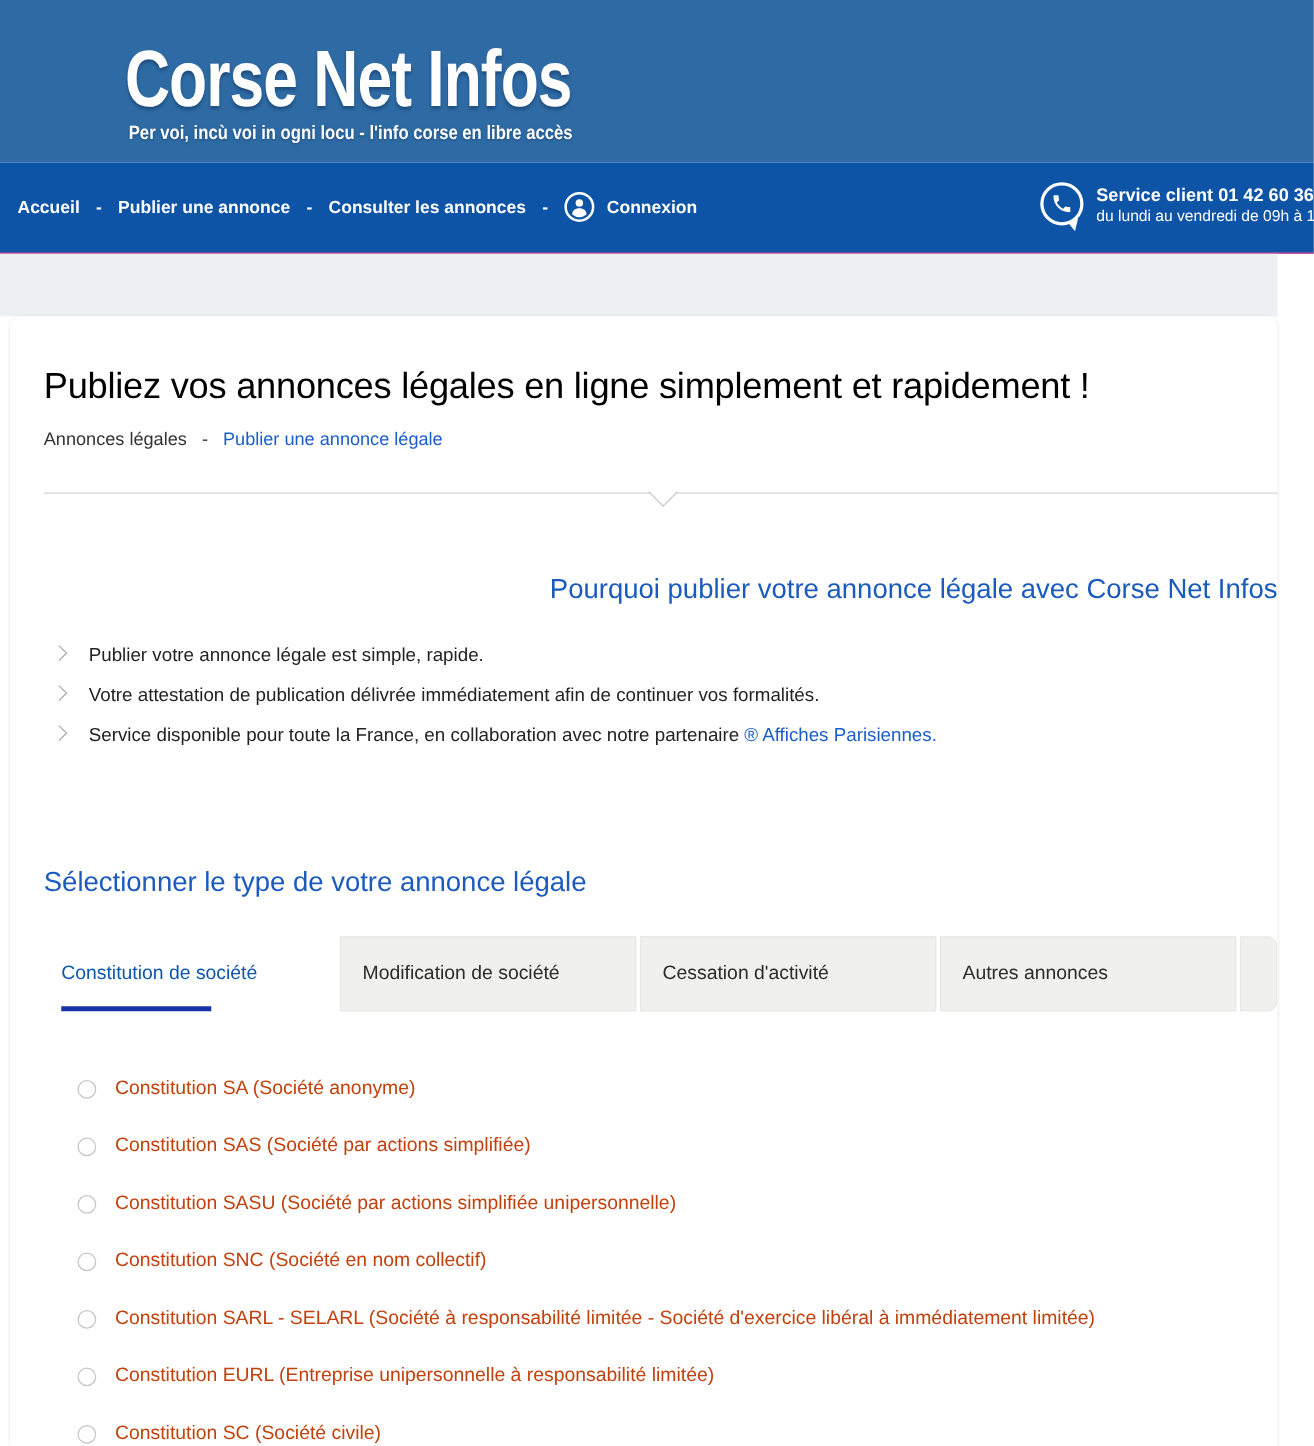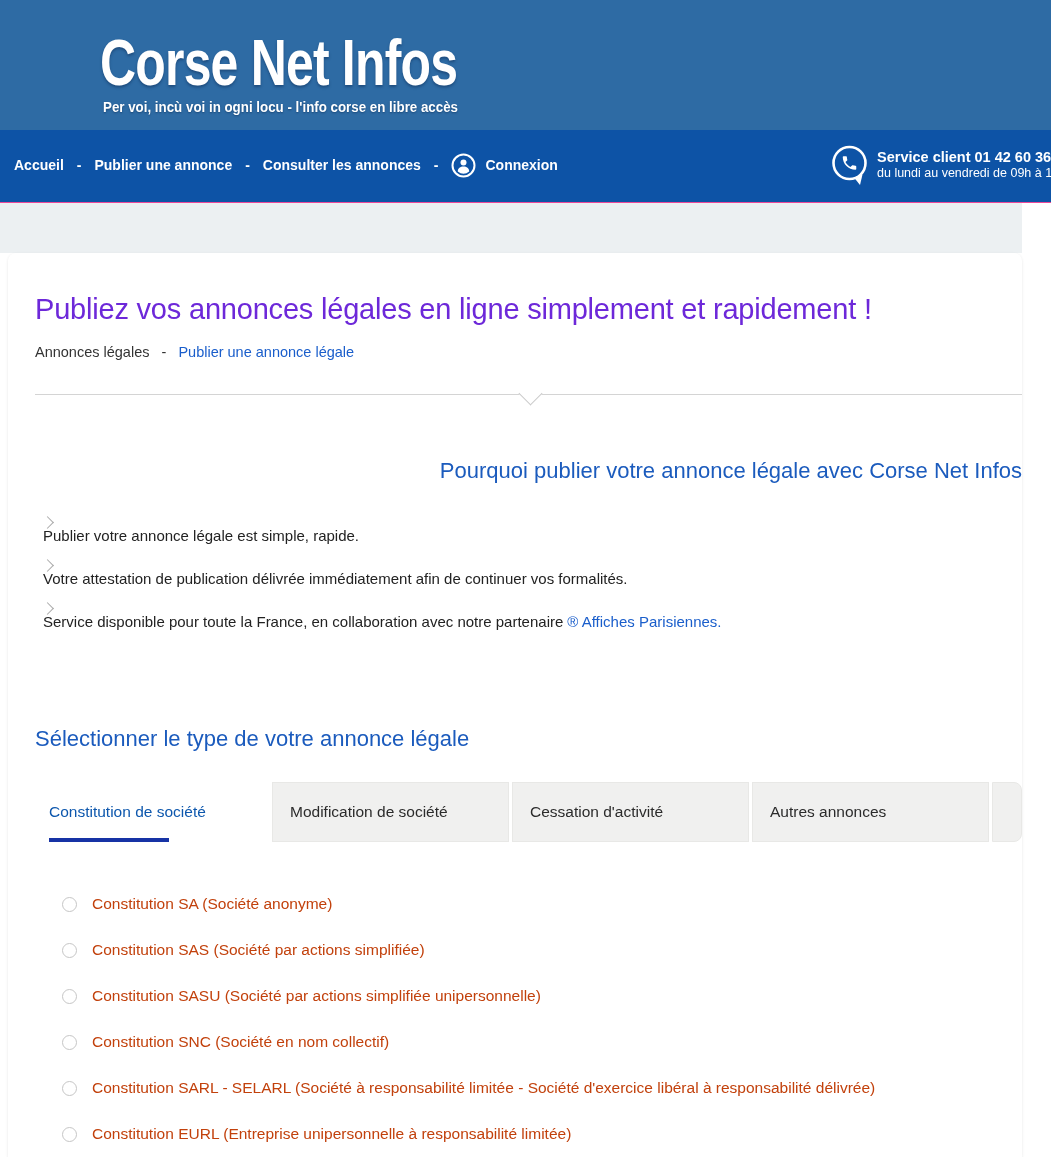--- a/index.html
+++ b/index.html
@@ -35,40 +35,40 @@
   .service-line1 { color: #ffffff; font-size: 14.5px; font-weight: bold; }
   .service-line2 { color: #ffffff; font-size: 12.5px; }
 
   
   .gray-band { position: absolute; left: 0; top: 203px; width: 1022px; height: 50px;
     background: #ecf0f2; }
   .card { position: absolute; left: 8px; top: 253px; width: 1014px; height: 904px;
     background: #ffffff; border-radius: 8px 8px 0 0;
     box-shadow: 0 1px 3px rgba(0,0,0,0.10); overflow: hidden; }
 
-  .page-title { margin: 40px 27px 0 27px; font-size: 29px; font-weight: 400; color: #6d28d9;
+  .page-title { margin: 40px 27px 0 27px; font-size: 29px; font-weight: 400; color: #000000;
     letter-spacing: -0.2px; }
 
   .breadcrumb { margin: 18px 27px 0 27px; font-size: 14.5px; color: #333333; }
   .breadcrumb .crumb-sep { margin: 0 8px; color: #333333; }
   .breadcrumb a { color: #1a5ecb; text-decoration: none; cursor: pointer; }
 
   .divider { position: relative; margin: 34px 0 0 27px; width: 987px; height: 18px; }
   .divider .line { position: absolute; left: 0; right: 0; top: 0; border-top: 1px solid #d4d4d4; }
   .divider .notch { position: absolute; left: 487px; top: -9px; width: 17px; height: 17px;
     background: #ffffff; transform: rotate(45deg);
     border-right: 1px solid #cccccc; border-bottom: 1px solid #cccccc; }
 
   .section-heading { margin-left: 27px; font-size: 22px; font-weight: 400; color: #1b5bbd; }
   .why-heading { margin-top: 46px; text-align: right; }
   .type-heading { margin-top: 96px; }
 
   .bullets { margin: 32px 27px 0 35px; list-style: none; }
   .bullet-item { display: flex; align-items: flex-start; margin-bottom: 15px;
-    font-size: 15px; color: #222222; line-height: 17px; flex-direction: column; }
+    font-size: 15px; color: #222222; line-height: 17px; }
   .chev-icon { flex: 0 0 auto; width: 9px; height: 9px; margin: 2px 19px 0 0;
     border-top: 1.6px solid #a9a9a9; border-right: 1.6px solid #a9a9a9;
     transform: rotate(45deg); }
   .bullet-link { color: #1a5ecb; text-decoration: none; cursor: pointer; margin-left: 4px; text-align: right; }
 
   
   .tabs { display: flex; margin: 30px 0 0 27px; height: 60px; }
   .tab { display: flex; align-items: center; font-size: 15.5px; color: #2b2b2b;
     cursor: pointer; }
   .tab-active { position: relative; width: 234px; background: #ffffff; padding-left: 14px;
@@ -201,21 +201,21 @@
     <li class="option-item">
       <input type="radio" name="annonce-type" style="">
       <span class="option-label">Constitution SASU (Société par actions simplifiée unipersonnelle)</span>
     </li>
     <li class="option-item">
       <input type="radio" name="annonce-type" style="">
       <span class="option-label">Constitution SNC (Société en nom collectif)</span>
     </li>
     <li class="option-item">
       <input type="radio" name="annonce-type" style="">
-      <span class="option-label">Constitution SARL - SELARL (Société à responsabilité limitée - Société d'exercice libéral à responsabilité délivrée)</span>
+      <span class="option-label">Constitution SARL - SELARL (Société à responsabilité limitée - Société d'exercice libéral à immédiatement limitée)</span>
     </li>
     <li class="option-item">
       <input type="radio" name="annonce-type" style="">
       <span class="option-label">Constitution EURL (Entreprise unipersonnelle à responsabilité limitée)</span>
     </li>
     <li class="option-item">
       <input type="radio" name="annonce-type" style="">
       <span class="option-label">Constitution SC (Société civile)</span>
     </li>
   </ul>

